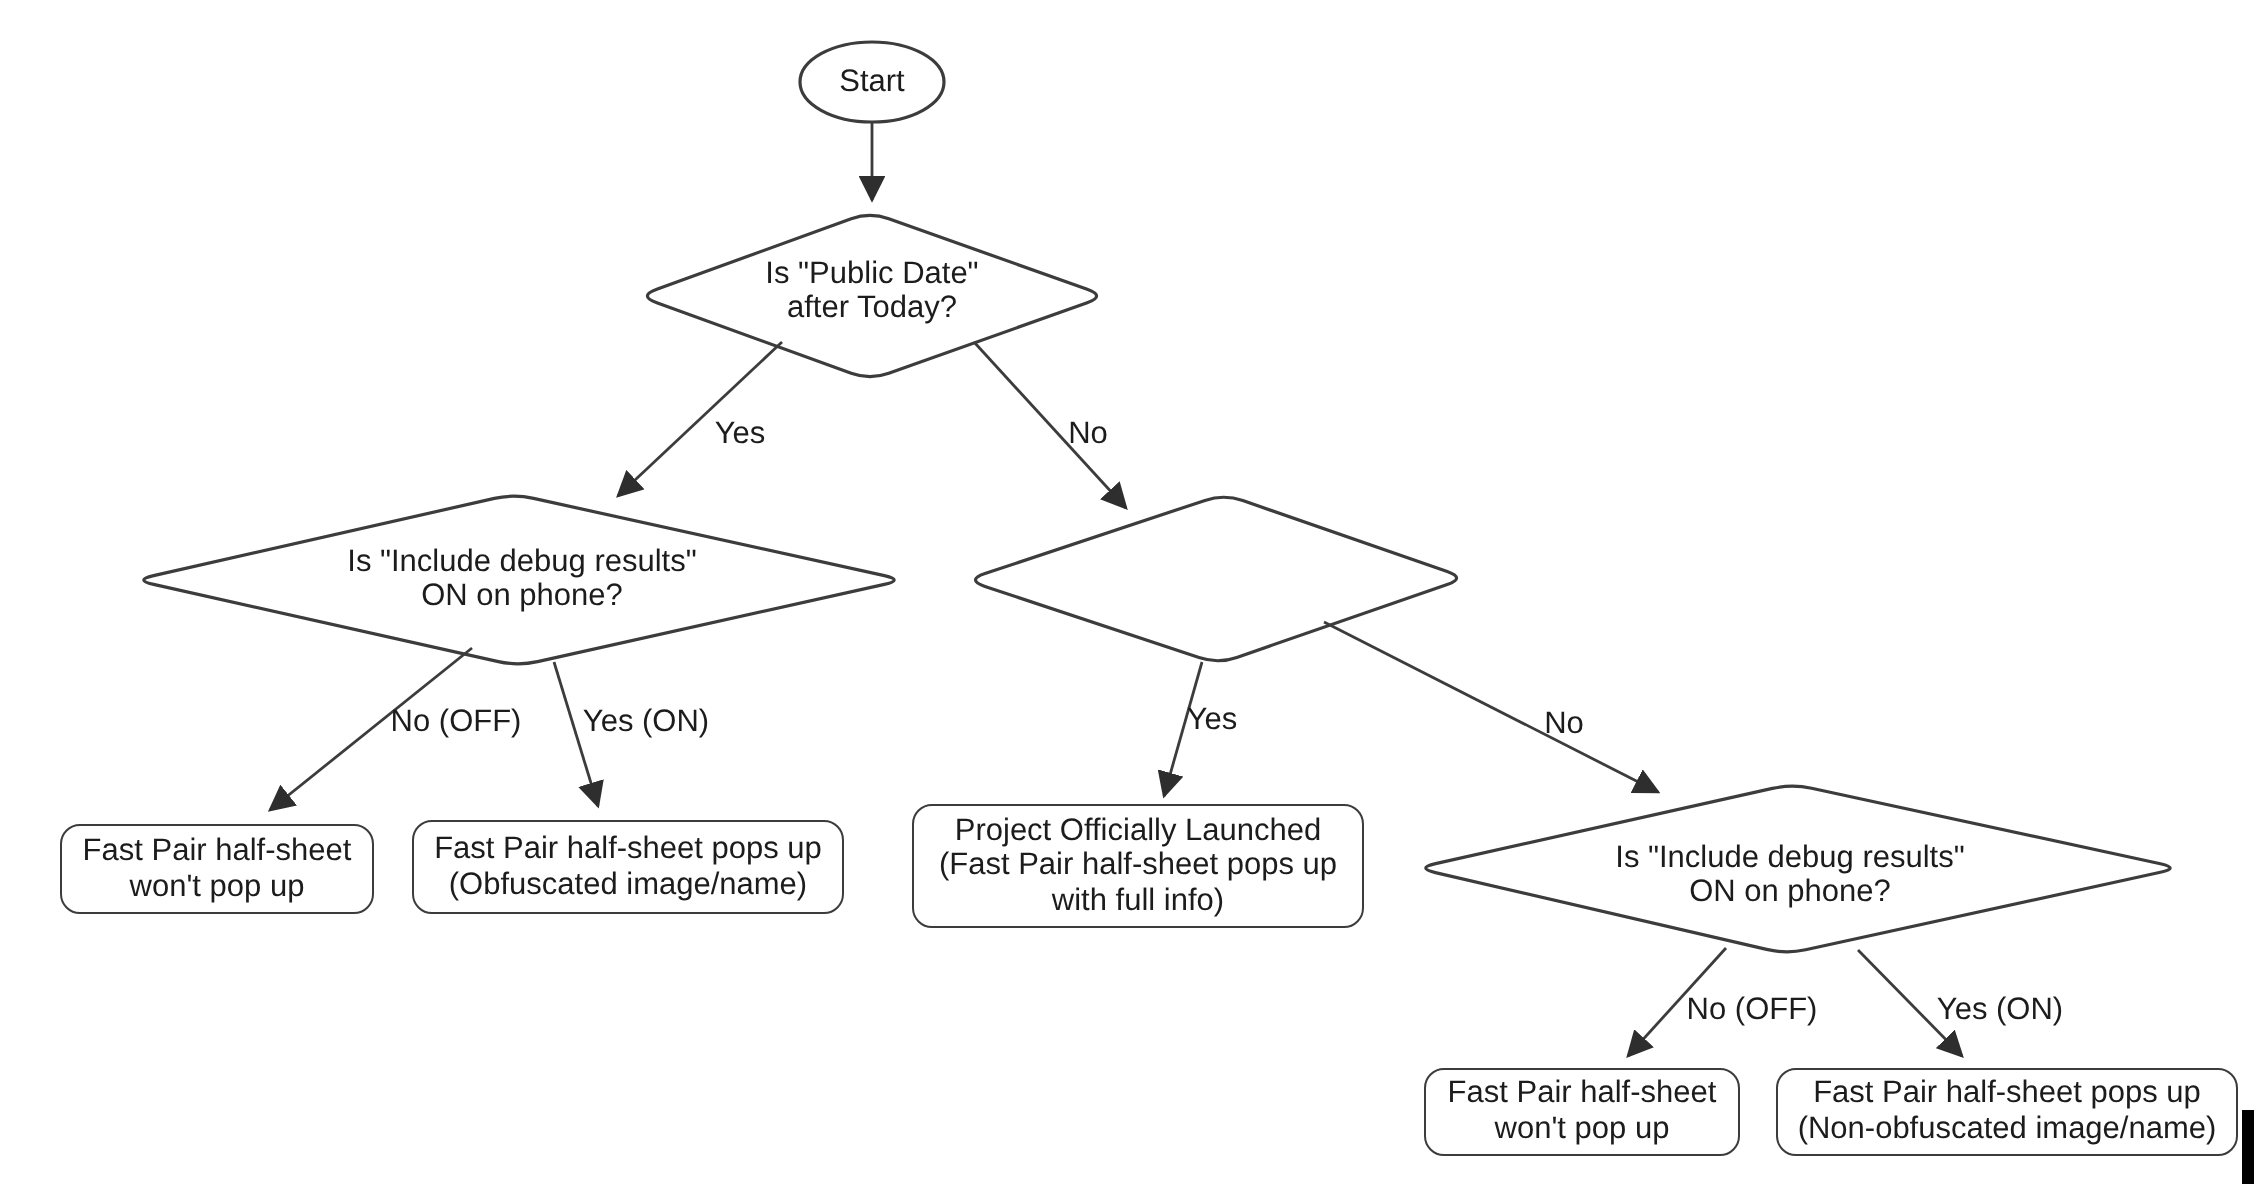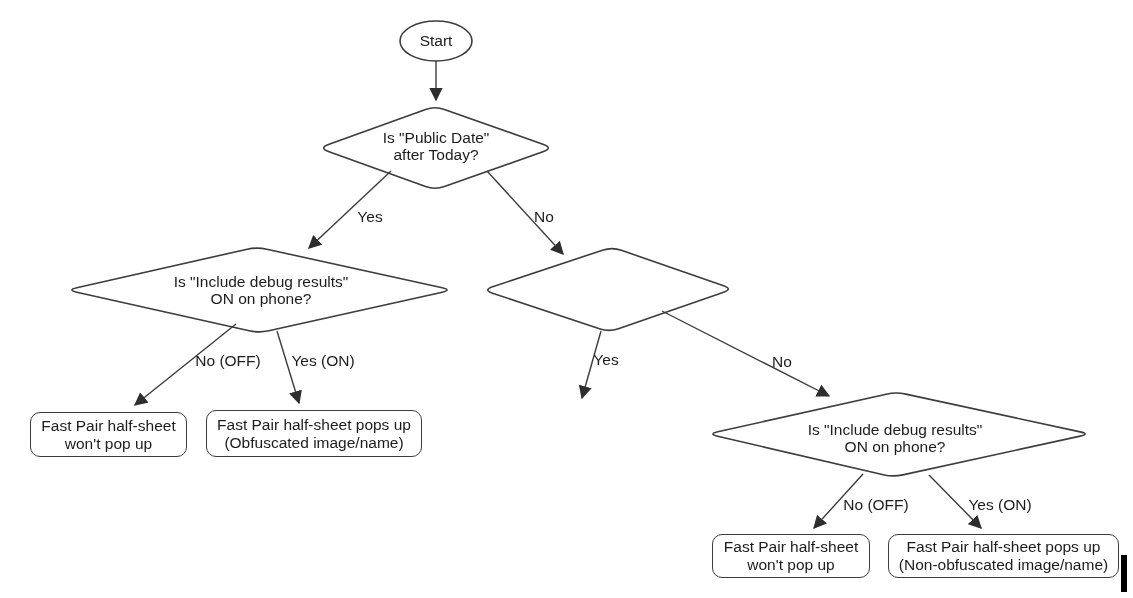--- a/index.html
+++ b/index.html
@@ -83,19 +83,22 @@
   <div class="nlabel" style="left:323px;top:361px;">Yes (ON)</div>
   <div class="nlabel" style="left:606px;top:360px;">Yes</div>
   <div class="nlabel" style="left:782px;top:362px;">No</div>
   <div class="nlabel" style="left:876px;top:505px;">No (OFF)</div>
   <div class="nlabel" style="left:1000px;top:505px;">Yes (ON)</div>
 
   <div class="obox" style="left:30px;top:412px;width:157px;height:45px;">Fast Pair half-sheet
 won't pop up</div>
   <div class="obox" style="left:206px;top:410px;width:216px;height:47px;">Fast Pair half-sheet pops up
 (Obfuscated image/name)</div>
+  <div class="obox" style="left:456px;top:402px;width:226px;height:62px;">Project Officially Launched
+(Fast Pair half-sheet pops up
+with full info)</div>
   <div class="obox" style="left:712px;top:534px;width:158px;height:44px;">Fast Pair half-sheet
 won't pop up</div>
   <div class="obox" style="left:888px;top:534px;width:231px;height:44px;">Fast Pair half-sheet pops up
 (Non-obfuscated image/name)</div>
 
   <div class="cursor-bar" style="left:1121px;top:555px;width:6px;height:37px;"></div>
 </div>
 
 </body></html>

